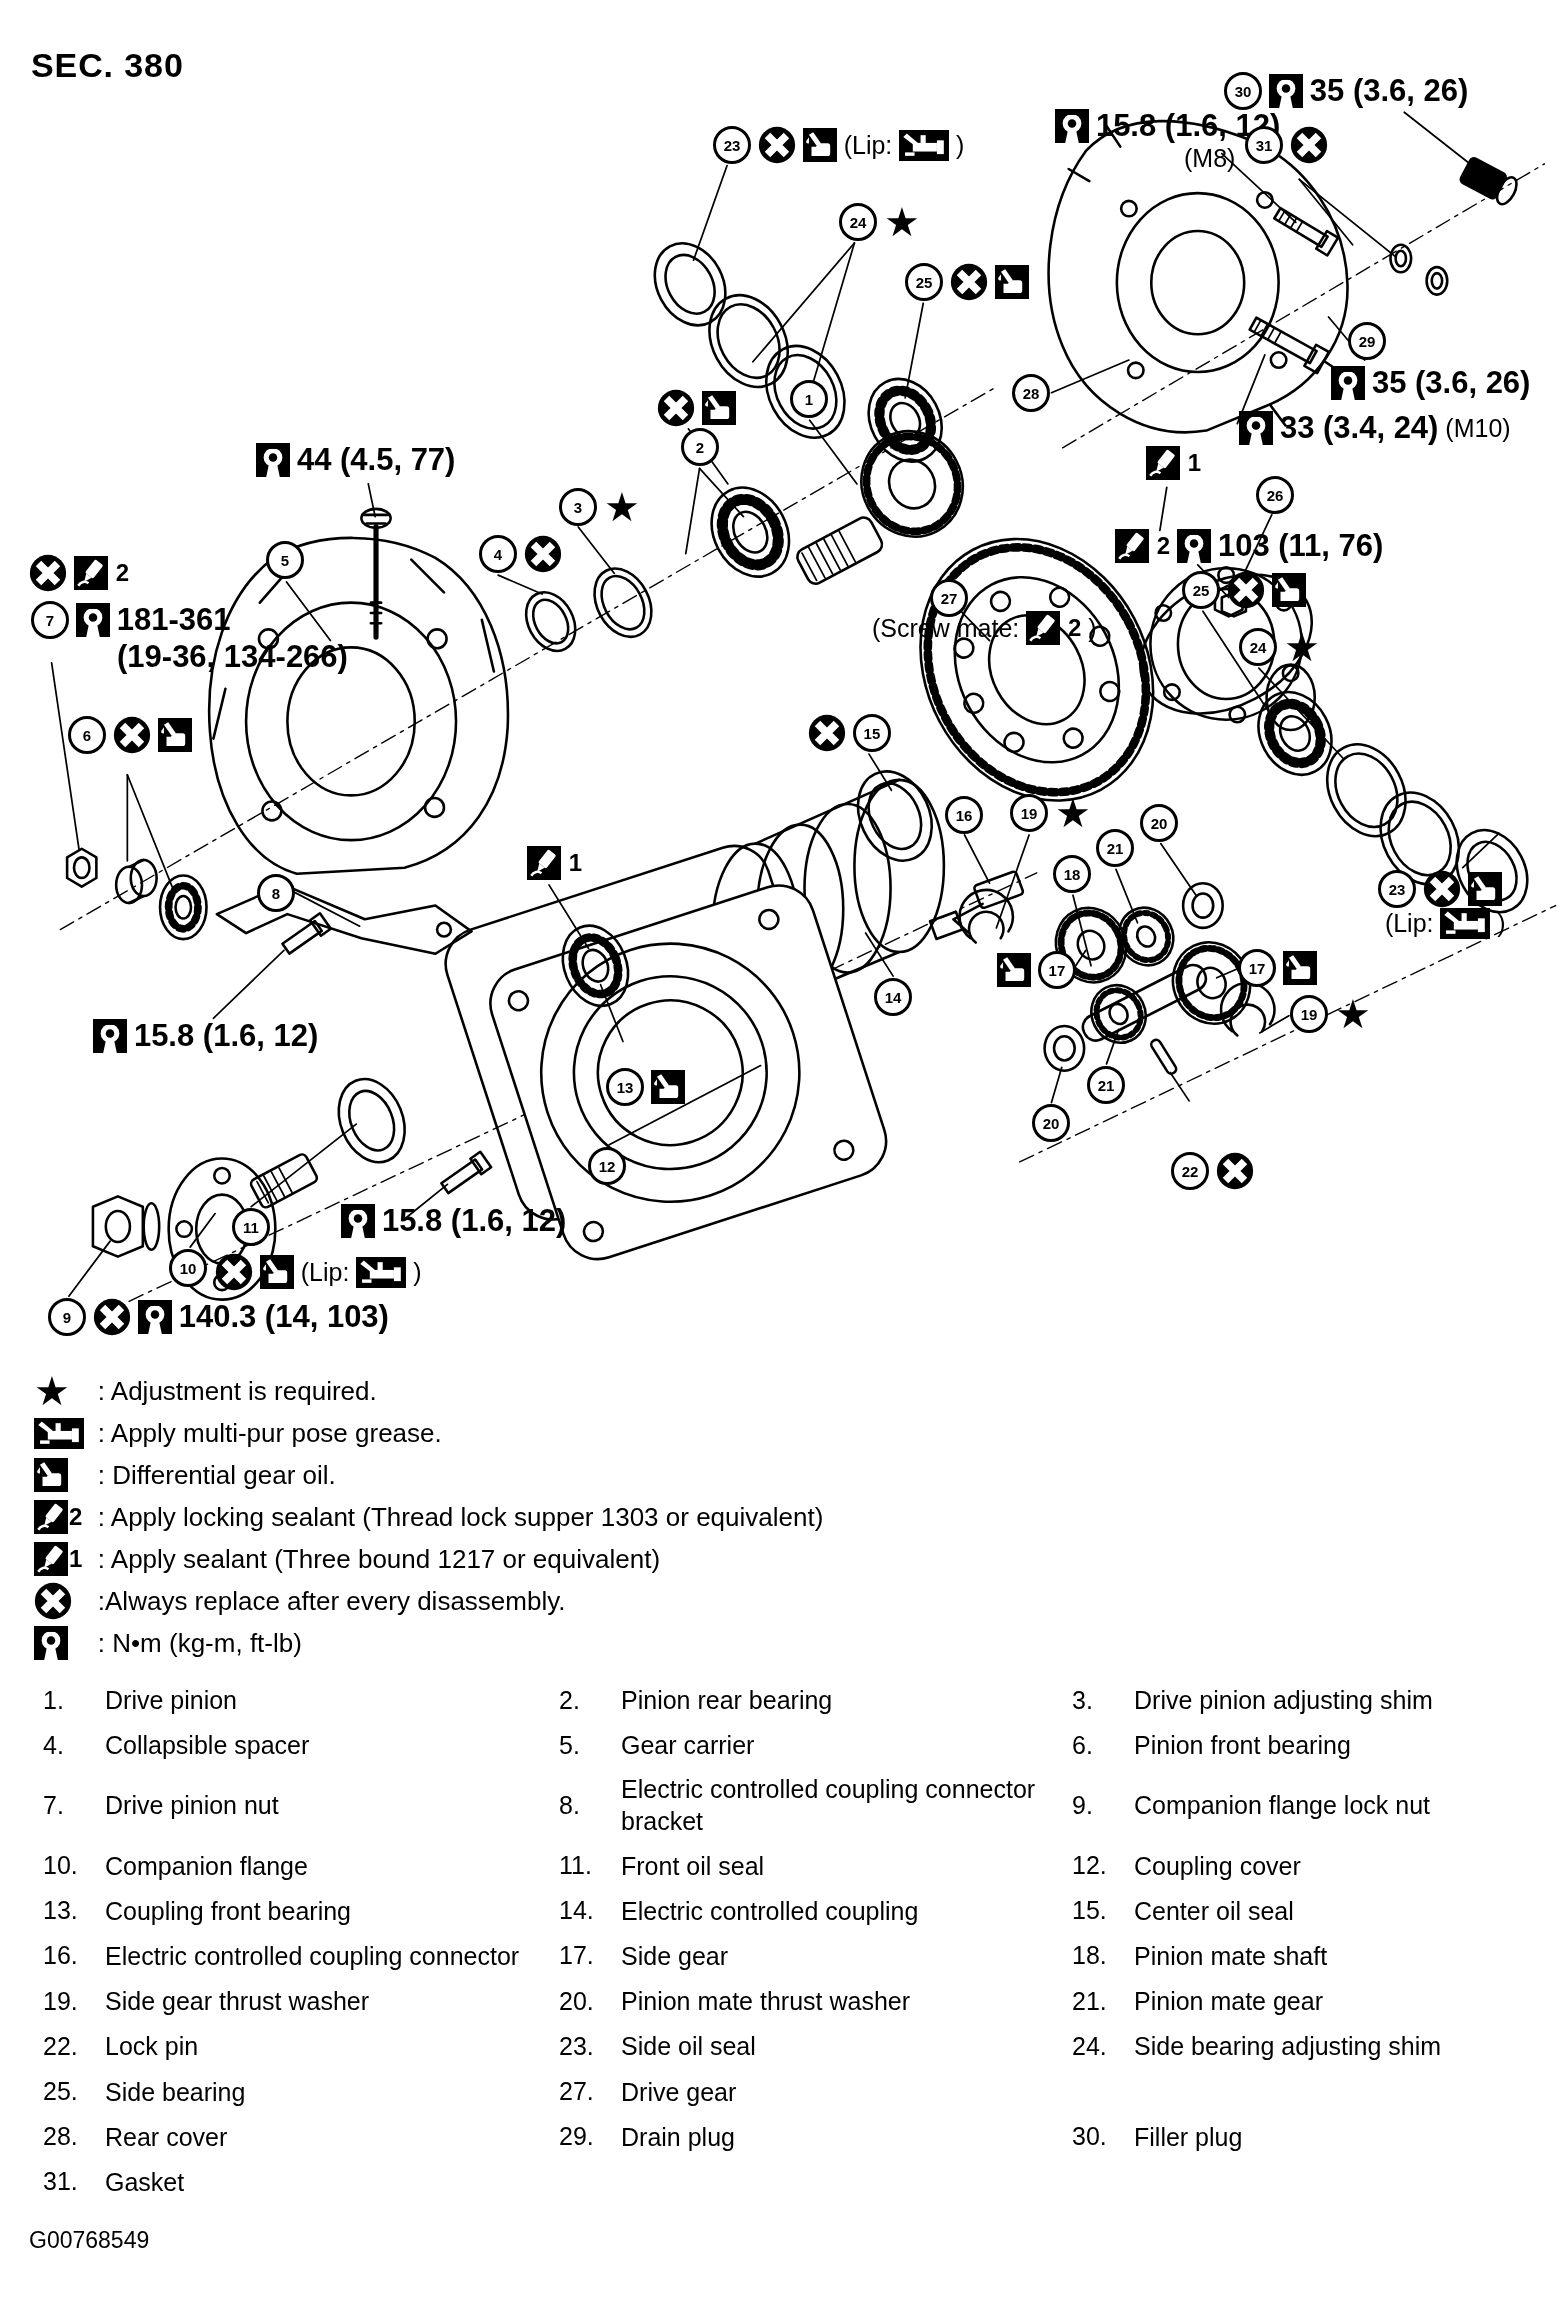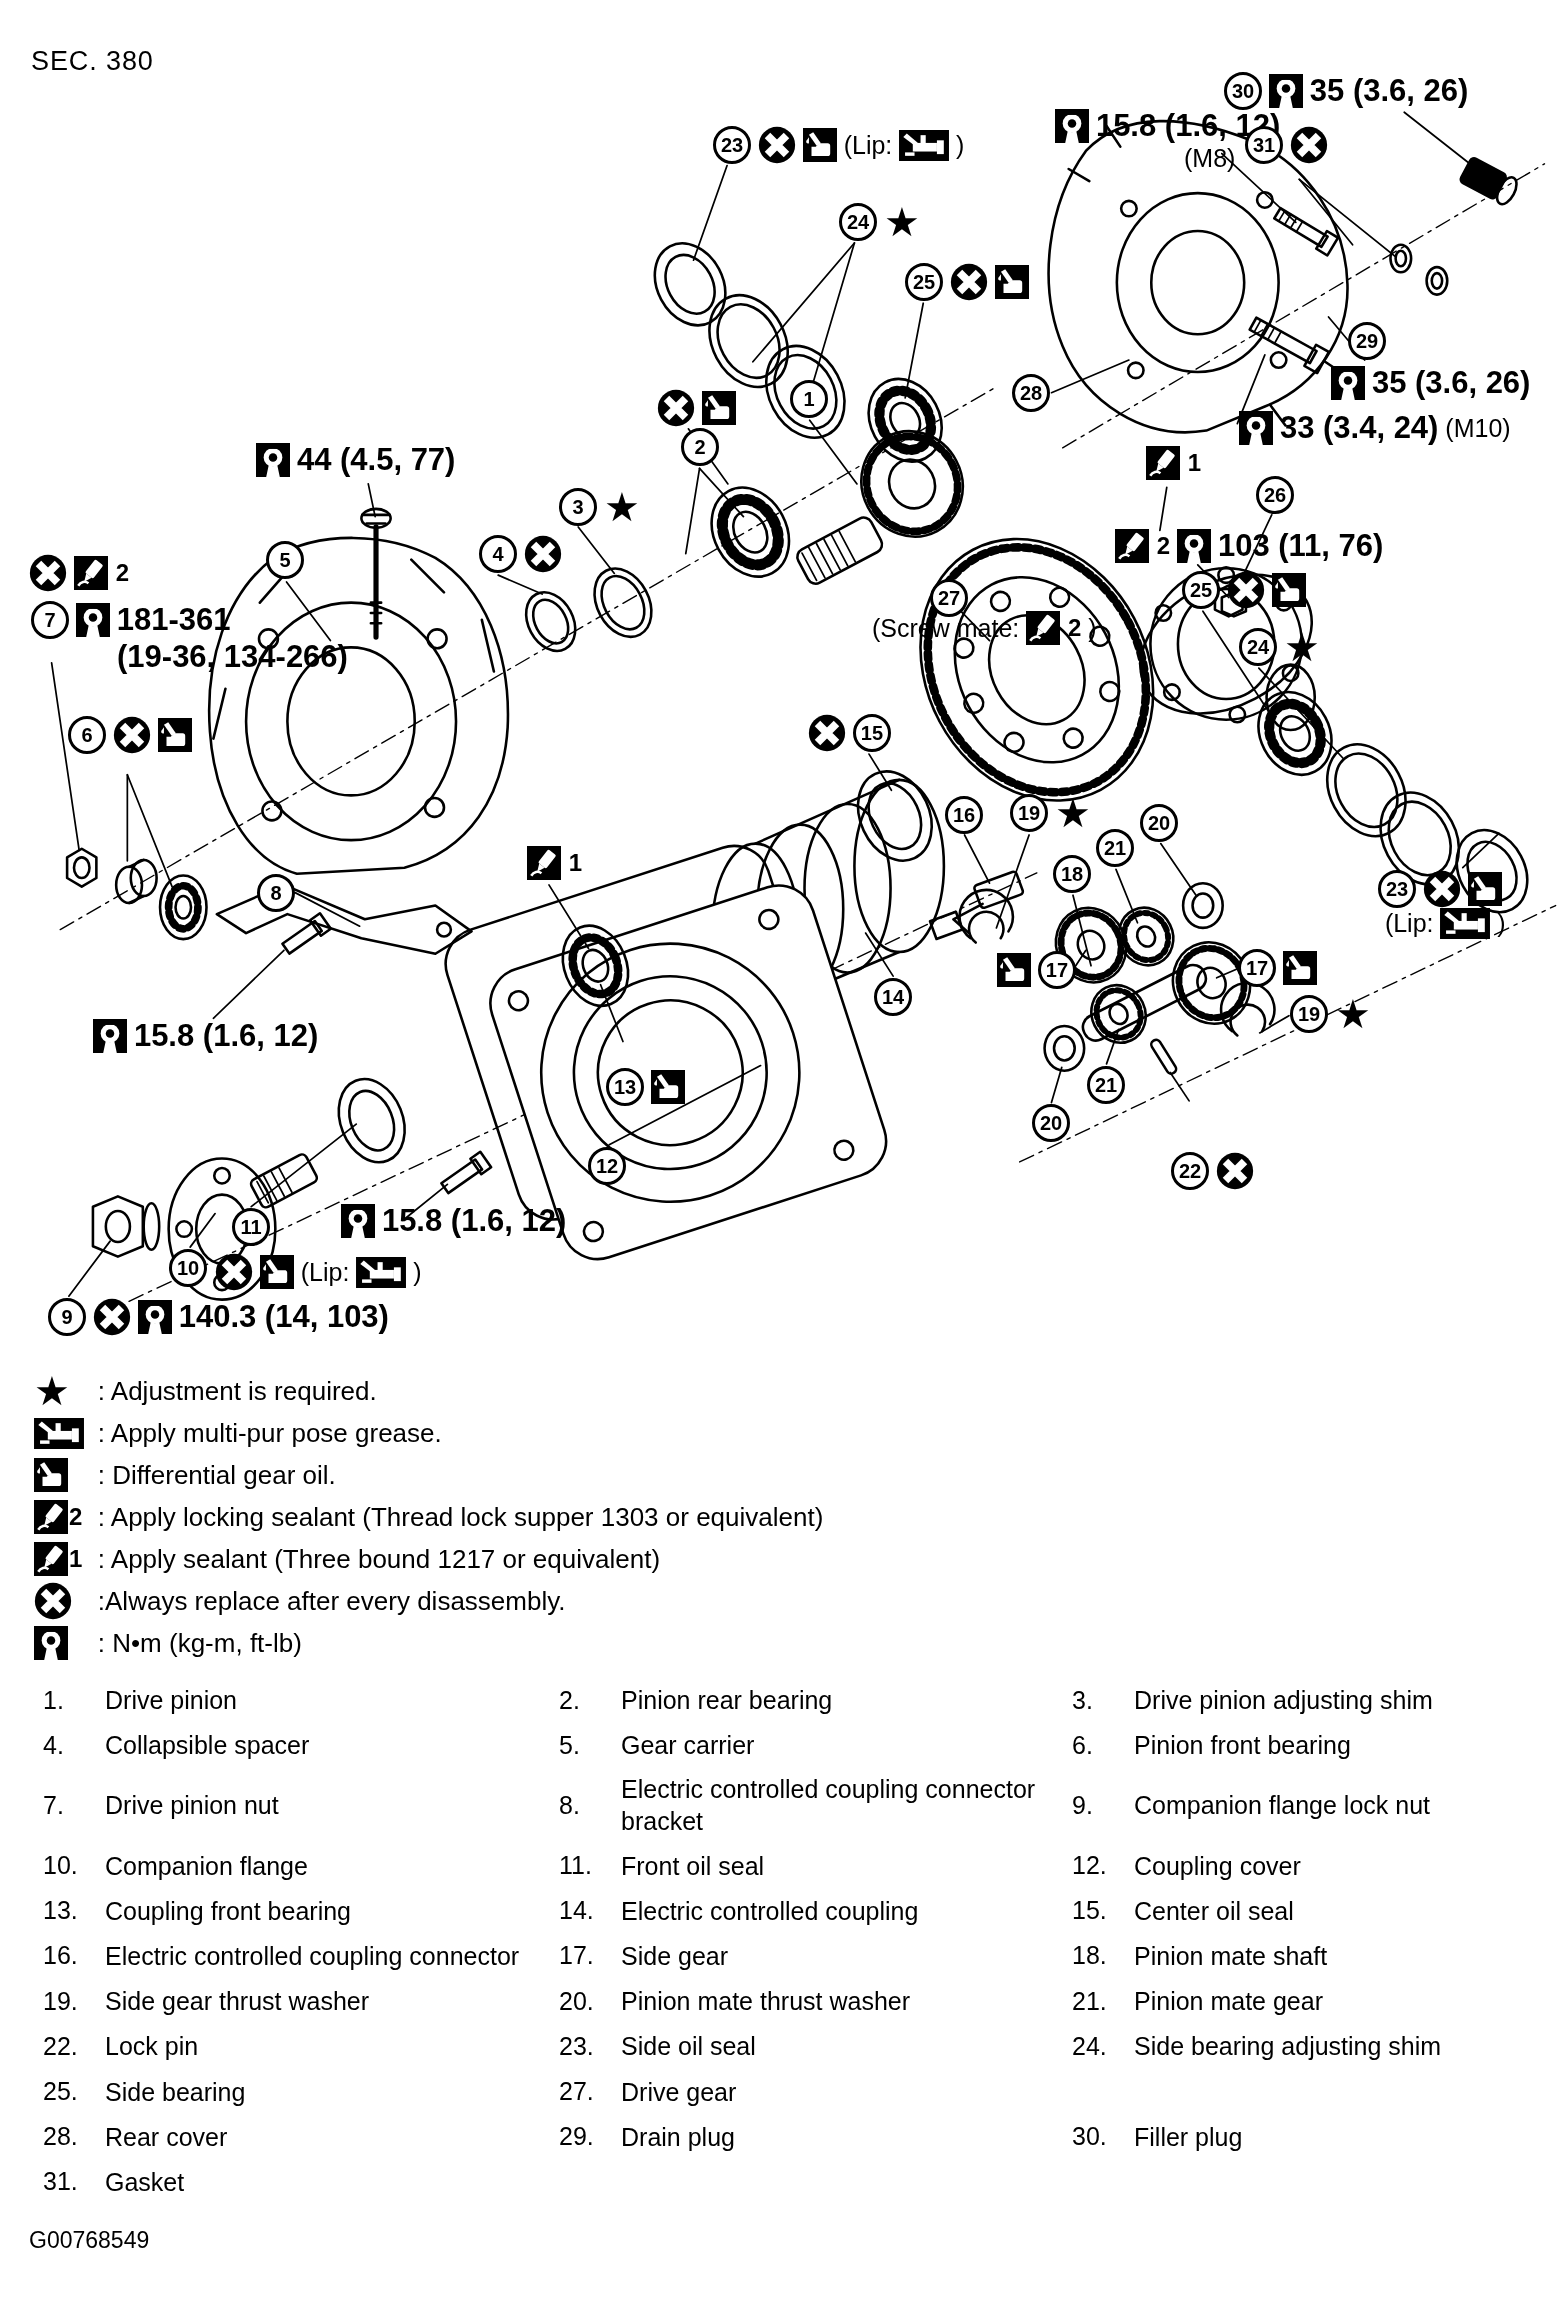--- a/index.html
+++ b/index.html
@@ -1,26 +1,26 @@
 <!DOCTYPE html>
 <html style="font-size:13.8px"><head>
 <meta charset="utf-8">
 <style>
   html,body{margin:0;padding:0;background:#fff;}
   #page{position:relative;width:1566px;height:2319px;background:#ffffff;color:#000;
         font-family:"Liberation Sans", sans-serif;overflow:hidden;}
-  .sec-label{position:absolute;left:31px;top:46px;font-size:27px;font-weight:400;letter-spacing:0.9px;}
+  .sec-label{position:absolute;left:31px;top:46px;font-size:34px;font-weight:700;letter-spacing:0.9px;}
   .fig-code{position:absolute;left:29px;top:2227px;font-size:23px;font-weight:400;}
   #diagram{position:absolute;left:0;top:0;width:1566px;height:1343px;}
   #art{position:absolute;left:0;top:0;}
   
   .anno{position:absolute;display:flex;flex-direction:column;align-items:flex-start;}
   .arow{display:flex;align-items:center;gap:6.9px;white-space:nowrap;}
   .co{width:38px;height:38px;border:3.4px solid #000;border-radius:50%;display:flex;align-items:center;
-      justify-content:center;font-weight:700;font-size:20px;background:#fff;box-sizing:border-box;flex:none;}
+      justify-content:center;font-weight:700;font-size:15px;background:#fff;box-sizing:border-box;flex:none;}
   .st{font-size:40px;line-height:38px;flex:none;}
   .t{font-size:31px;font-weight:700;}
   .tl{font-size:25px;font-weight:400;}
   .sd{font-size:24px;font-weight:700;margin-left:0.9px;}
   .sx{width:38px;height:38px;flex:none;}
   .sx svg{width:38px;height:38px;display:block;}
   .si{width:34px;height:34px;flex:none;}
   .si svg{width:34px;height:34px;display:block;}
   .sg{width:50px;height:31px;flex:none;}
   .sg svg{width:50px;height:31px;display:block;}

